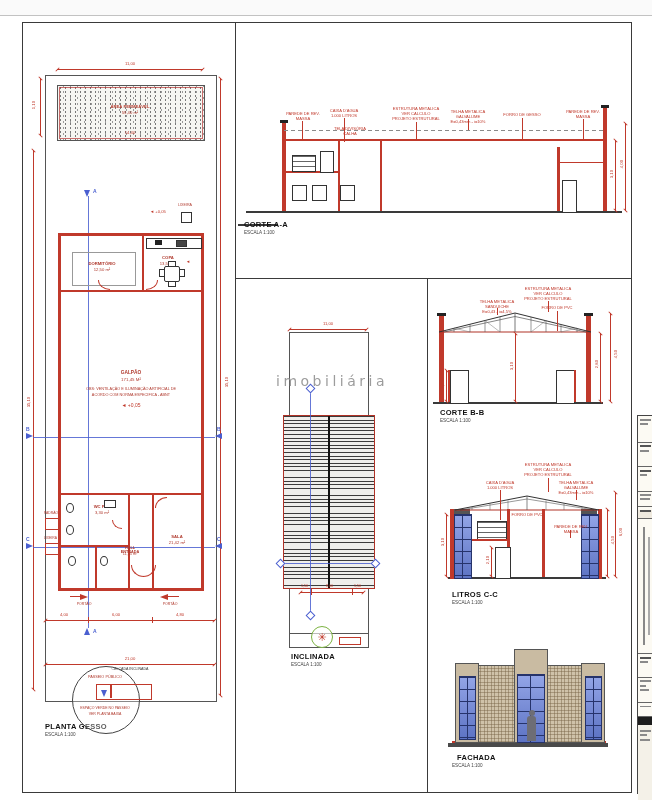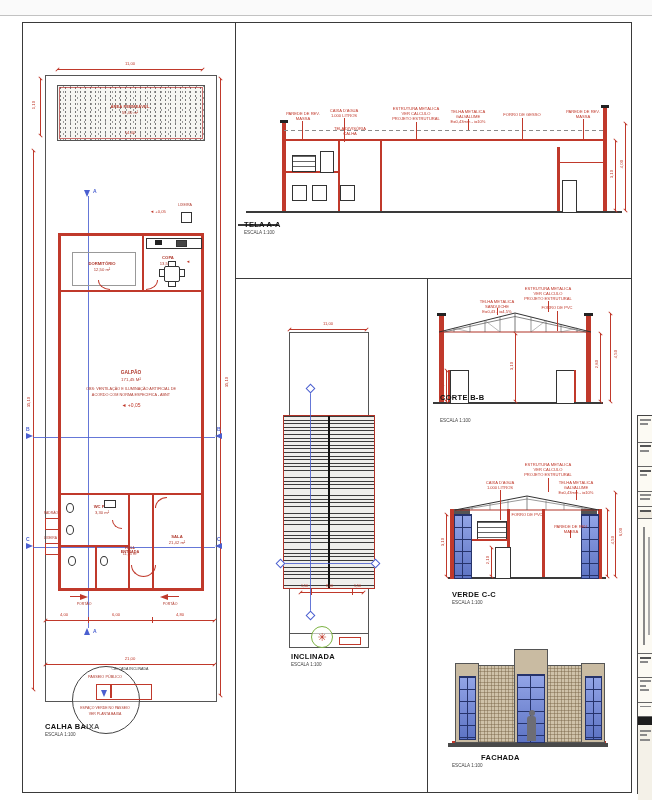--- a/index.html
+++ b/index.html
@@ -197,21 +197,21 @@
   <div class="a t ctr" style="left:95px;top:668px;width:70px;font-size:3.6px;">CALÇADA INCLINADA</div>
 
   <div class="a" style="left:72px;top:666px;width:66px;height:66px;border:1px solid #444;border-radius:50%;background:rgba(255,255,255,.3);z-index:5;"></div>
   <div class="a rbox" style="left:96px;top:684px;width:54px;height:14px;z-index:6;"></div>
   <div class="a red" style="left:110px;top:684px;width:1.5px;height:14px;z-index:6;"></div>
   <div class="a rt ctr" style="left:72px;top:675px;width:66px;font-size:3.8px;z-index:7;">PASSEIO PÚBLICO</div>
   <div class="a tri-d" style="left:101px;top:690px;border-top-color:#4a5fd0;z-index:7;"></div>
   <div class="a rt ctr" style="left:70px;top:706px;width:70px;font-size:3.5px;z-index:7;">ESPAÇO VERDE NO PASSEIO</div>
   <div class="a rt ctr" style="left:70px;top:712px;width:70px;font-size:3.5px;z-index:7;">VER PLANTA BAIXA</div>
 
-  <div class="a title" style="left:45px;top:722px;">CALHA BAIXA</div>
+  <div class="a title" style="left:45px;top:722px;">PLANTA GESSO</div>
   <div class="a scale" style="left:45px;top:732px;">ESCALA 1:100</div>
 
   <div class="a blk" style="left:246px;top:211px;width:376px;height:2px;"></div>
   <div class="a blk" style="left:238px;top:224px;width:40px;height:1.5px;"></div>
   <div class="a" style="left:280px;top:120px;width:8px;height:3px;background:#222;"></div>
   <div class="a red" style="left:282px;top:123px;width:4px;height:88px;"></div>
   <div class="a dash" style="left:284px;top:130px;width:322px;height:1px;"></div>
   <div class="a red" style="left:284px;top:139px;width:322px;height:1.5px;"></div>
   <div class="a" style="left:601px;top:105px;width:8px;height:3px;background:#222;"></div>
   <div class="a red" style="left:603px;top:108px;width:4px;height:103px;"></div>
@@ -245,21 +245,21 @@
   <div class="a red" style="left:416px;top:122px;width:1px;height:17px;"></div>
   <div class="a callout" style="left:440px;top:109px;width:56px;">TELHA METÁLICA GALVALUME
 E=0,43mm - i=10%</div>
   <div class="a red" style="left:468px;top:119px;width:1px;height:11px;"></div>
   <div class="a callout" style="left:502px;top:112px;width:40px;">FORRO DE GESSO</div>
   <div class="a red" style="left:522px;top:118px;width:1px;height:21px;"></div>
   <div class="a callout" style="left:560px;top:109px;width:46px;">PAREDE DE REV.
 MASSA</div>
   <div class="a red" style="left:583px;top:119px;width:1px;height:20px;"></div>
 
-  <div class="a title" style="left:244px;top:220px;">TELA A-A</div>
+  <div class="a title" style="left:244px;top:220px;">CORTE A-A</div>
   <div class="a scale" style="left:244px;top:230px;">ESCALA 1:100</div>
 
   <div class="a blk" style="left:433px;top:402px;width:170px;height:2px;"></div>
   <div class="a" style="left:437px;top:313px;width:9px;height:3px;background:#222;"></div>
   <div class="a red" style="left:439px;top:316px;width:5px;height:86px;"></div>
   <div class="a" style="left:584px;top:313px;width:9px;height:3px;background:#222;"></div>
   <div class="a red" style="left:586px;top:316px;width:5px;height:86px;"></div>
   <svg class="a" style="left:436px;top:306px;" width="158" height="28" viewBox="0 0 158 28">
     <line x1="3" y1="26" x2="155" y2="26" stroke="#b03226" stroke-width="1.2"></line>
     <line x1="3" y1="26" x2="79" y2="7" stroke="#333" stroke-width="1"></line>
@@ -294,21 +294,21 @@
   <div class="a dim rv" style="left:439px;top:382px;">2,10</div>
   <div class="a callout" style="left:468px;top:299px;width:58px;">TELHA METÁLICA SANDUÍCHE
 E=0,43 - i=4,5%</div>
   <div class="a red" style="left:497px;top:308px;width:1px;height:7px;"></div>
   <div class="a callout" style="left:520px;top:286px;width:56px;">ESTRUTURA METÁLICA
 VER CÁLCULO
 PROJETO ESTRUTURAL</div>
   <div class="a red" style="left:548px;top:301px;width:1px;height:11px;"></div>
   <div class="a callout" style="left:540px;top:305px;width:34px;">FORRO DE PVC</div>
   <div class="a red" style="left:557px;top:311px;width:1px;height:20px;"></div>
-  <div class="a title" style="left:440px;top:393px;">CORTE B-B</div>
+  <div class="a title" style="left:440px;top:408px;">CORTE B-B</div>
   <div class="a scale" style="left:440px;top:418px;">ESCALA 1:100</div>
 
   <div class="a blk" style="left:448px;top:577px;width:158px;height:2px;"></div>
   <div class="a red" style="left:450px;top:509px;width:4px;height:70px;"></div>
   <div class="a red" style="left:598px;top:509px;width:4px;height:70px;"></div>
   <div class="a" style="left:454px;top:509px;width:16px;height:5px;background:#555;"></div>
   <div class="a" style="left:581px;top:509px;width:16px;height:5px;background:#555;"></div>
   <div class="a glz" style="left:454px;top:514px;width:16px;height:63px;"></div>
   <div class="a glz" style="left:581px;top:514px;width:16px;height:63px;"></div>
   <svg class="a" style="left:452px;top:492px;" width="150" height="20" viewBox="0 0 150 20">
@@ -344,34 +344,34 @@
   <div class="a callout" style="left:478px;top:480px;width:44px;">CAIXA D'ÁGUA
 1.000 LITROS</div>
   <div class="a red" style="left:500px;top:490px;width:1px;height:30px;"></div>
   <div class="a callout" style="left:520px;top:462px;width:56px;">ESTRUTURA METÁLICA
 VER CÁLCULO
 PROJETO ESTRUTURAL</div>
   <div class="a red" style="left:548px;top:478px;width:1px;height:14px;"></div>
   <div class="a callout" style="left:548px;top:480px;width:56px;">TELHA METÁLICA GALVALUME
 E=0,43mm - i=10%</div>
   <div class="a red" style="left:576px;top:490px;width:1px;height:10px;"></div>
-  <div class="a title" style="left:452px;top:590px;">VERDE C-C</div>
+  <div class="a title" style="left:452px;top:590px;">LITROS C-C</div>
   <div class="a scale" style="left:452px;top:600px;">ESCALA 1:100</div>
 
   <div class="a" style="left:448px;top:743px;width:160px;height:4px;background:#4a4a4a;"></div>
   <div class="a red" style="left:452px;top:741px;width:154px;height:1.5px;"></div>
   <div class="a wallgrid" style="left:455px;top:665px;width:148px;height:76px;border:1px solid #555;"></div>
   <div class="a beige" style="left:455px;top:663px;width:22px;height:78px;border:1px solid #555;"></div>
   <div class="a beige" style="left:581px;top:663px;width:22px;height:78px;border:1px solid #555;"></div>
   <div class="a beige" style="left:514px;top:649px;width:32px;height:92px;border:1px solid #555;"></div>
   <div class="a glz" style="left:459px;top:676px;width:15px;height:62px;"></div>
   <div class="a glz" style="left:517px;top:674px;width:26px;height:67px;"></div>
   <div class="a glz" style="left:585px;top:676px;width:15px;height:62px;"></div>
   <div class="a person" style="left:527px;top:716px;width:9px;height:25px;"></div>
-  <div class="a title" style="left:468px;top:753px;padding-left:13px;">FACHADA</div>
+  <div class="a title" style="left:444px;top:753px;padding-left:13px;">FACHADA</div>
   <div class="a scale" style="left:452px;top:763px;">ESCALA 1:100</div>
 
   <div class="a" style="left:289px;top:332px;width:78px;height:300px;border:1px solid #555;"></div>
   <div class="a dimh" style="left:289px;top:329px;width:78px;"></div>
   <div class="a dim ctr" style="left:313px;top:322px;width:30px;">11,00</div>
   <div class="a roofhatch" style="left:283px;top:415px;width:90px;height:172px;border:1.2px solid #b03226;">
     <div class="a" style="left:44px;top:0;width:1.5px;height:172px;background:#111;"></div>
   </div>
   <div class="a dimh" style="left:300px;top:592px;width:64px;"></div>
   <div class="a red" style="left:311px;top:589px;width:1px;height:6px;"></div>
@@ -385,20 +385,21 @@
   <div class="a blu" style="left:282px;top:563px;width:92px;height:1px;opacity:.85;"></div>
   <div class="a bdia" style="left:277px;top:560px;"></div>
   <div class="a bdia" style="left:372px;top:560px;"></div>
   <div class="a" style="left:289px;top:632px;width:78px;height:15px;border:1px solid #555;border-top:none;"></div>
   <div class="a rbox" style="left:339px;top:637px;width:20px;height:6px;"></div>
   <div class="a tree" style="left:311px;top:626px;width:20px;height:20px;z-index:8;">✳</div>
   <div class="a title" style="left:291px;top:652px;">INCLINADA</div>
   <div class="a scale" style="left:291px;top:662px;">ESCALA 1:100</div>
 
   <div class="a wm" style="left:262px;top:372px;width:140px;">
+    <div class="wm-tag">imobiliária</div>
   </div>
 
   <div class="a" style="left:637px;top:415px;width:15px;height:377px;background:#fcfaf3;border:1px solid #444;border-right:none;">
     <div style="height:23px;border-bottom:1px solid #666;">
         <div class="tb-bar"></div>
         <div class="tb-bar" style="width:8px;"></div>
       </div>
     <div style="height:21px;border-bottom:1px solid #666;">
         <div class="tb-bar dark"></div>
         <div class="tb-bar" style="width:9px;"></div>

